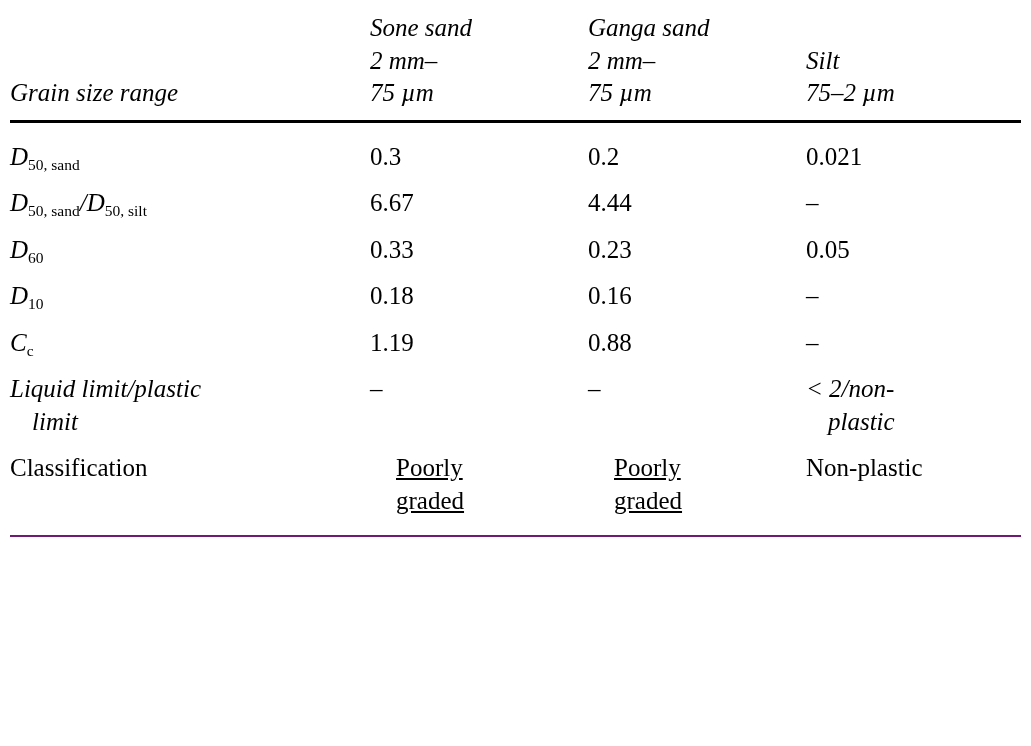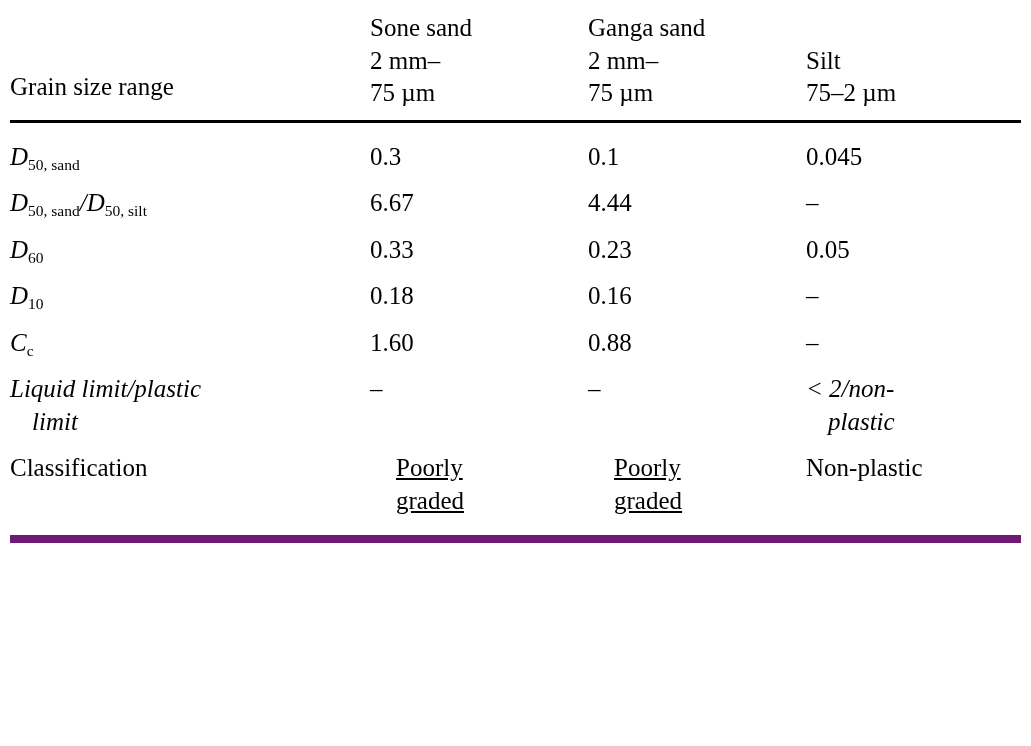--- a/index.html
+++ b/index.html
@@ -34,39 +34,40 @@
   col.c-v3 { width: 215px; }
 
   thead th {
     text-align: left;
     font-weight: normal;
     vertical-align: bottom;
     padding: 0;
   }
   .head-cell {
     padding: 12px 0 10px 0;
+    font-style: italic;
   }
   .head-label {
     
-    padding-bottom: 16px;
+    padding-bottom: 10px;
   }
   .head-line { display: block; white-space: nowrap; }
 
   tbody td {
     padding: 7px 0 7px 0;
     vertical-align: top;
   }
   tbody tr.first-body td { padding-top: 18px; }
   tbody tr.last-body td { padding-bottom: 18px; }
 
   .rule-top {
     border-bottom: 3px solid #000;
   }
   .rule-bottom {
-    border-bottom: 8px solid #701a75;
+    border-bottom: 2px solid #701a75;
   }
 
   .var { font-style: italic; }
   sub {
     font-size: 0.62em;
     vertical-align: baseline;
     position: relative;
     top: 0.35em;
     font-style: normal;
   }
@@ -125,22 +126,22 @@
         </th>
       </tr>
     </thead>
     <tbody>
 
       <tr class="first-body">
         <td>
           <span class="nowrap"><span class="var">D</span><sub>50, sand</sub></span>
         </td>
         <td>0.3</td>
-        <td>0.1</td>
-        <td>0.045</td>
+        <td>0.2</td>
+        <td>0.021</td>
       </tr>
 
       <tr>
         <td>
           <span class="nowrap"><span class="var">D</span><sub>50, sand</sub><span class="var">/</span><span class="var">D</span><sub>50, silt</sub></span>
         </td>
         <td>6.67</td>
         <td>4.44</td>
         <td>–</td>
       </tr>
@@ -162,21 +163,21 @@
         <td>0.18</td>
         <td>0.16</td>
         <td>–</td>
       </tr>
 
 
       <tr>
         <td>
           <span class="nowrap"><span class="var">C</span><sub>c</sub></span>
         </td>
-        <td>1.60</td>
+        <td>1.19</td>
         <td>0.88</td>
         <td>–</td>
       </tr>
 
       <tr>
         <td>
           <span class="indent-wrap">
             <span>Liquid limit/plastic</span>
             <span class="cont">limit</span>
           </span>

